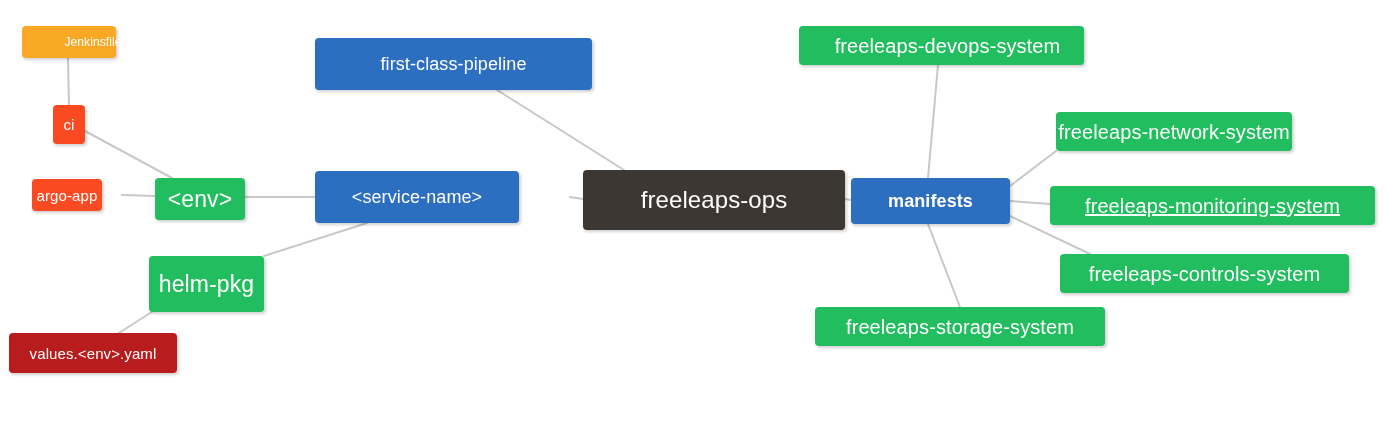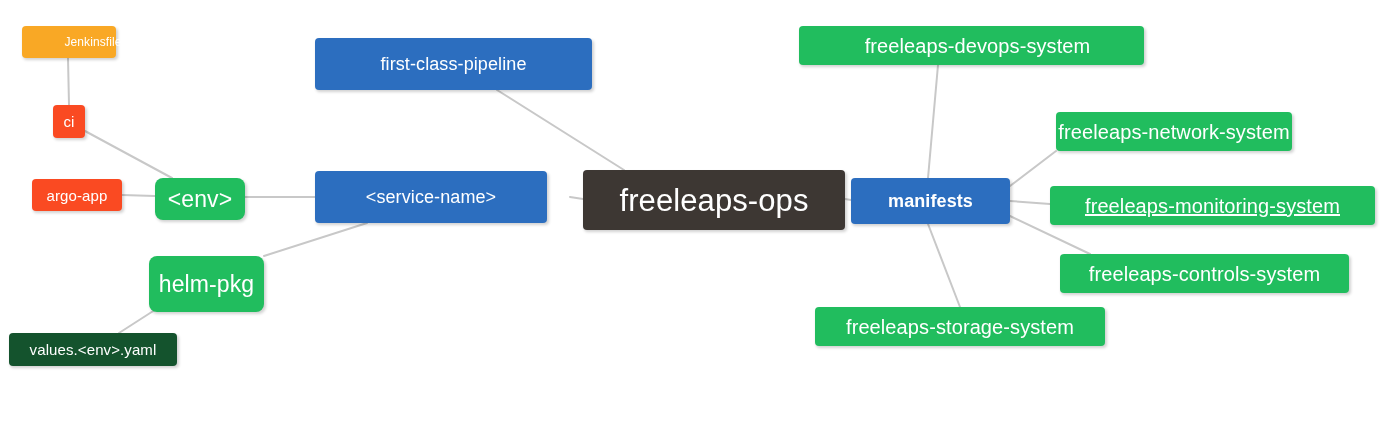--- a/index.html
+++ b/index.html
@@ -38,23 +38,23 @@
     white-space: nowrap;
     box-shadow: 1.5px 2px 3px rgba(0,0,0,0.18);
     letter-spacing: 0.1px;
     user-select: none;
   }
   .node-label {
     display: block;
     line-height: 1;
   }
   
-  .tier-root   { font-size: 31px; align-items: center; }
+  .tier-root   { font-size: 24px; align-items: center; }
   .tier-major  { font-size: 18px; }
-  .tier-mid    { font-size: 23px; border-radius: 8px; }
+  .tier-mid    { font-size: 23px; }
   .tier-leaf   { font-size: 20px; }
   .tier-small  { font-size: 15px; }
   .tier-tiny   { font-size: 12px; padding-left: 48px; }
 </style>
 </head>
 <body>
 
 <div id="mindmap">
   <svg id="edge-layer" viewBox="0 0 1390 421" width="1390" height="421" xmlns="http://www.w3.org/2000/svg">
       <line x1="570" y1="197" x2="583" y2="199" stroke="#c8c8c8" stroke-width="2" stroke-linecap="round"></line>
@@ -69,48 +69,48 @@
       <line x1="938" y1="65" x2="928" y2="178" stroke="#c8c8c8" stroke-width="2" stroke-linecap="round"></line>
       <line x1="1056" y1="151" x2="1010" y2="186" stroke="#c8c8c8" stroke-width="2" stroke-linecap="round"></line>
       <line x1="1050" y1="204" x2="1010" y2="201" stroke="#c8c8c8" stroke-width="2" stroke-linecap="round"></line>
       <line x1="1090" y1="254" x2="1010" y2="216" stroke="#c8c8c8" stroke-width="2" stroke-linecap="round"></line>
       <line x1="960" y1="307" x2="928" y2="224" stroke="#c8c8c8" stroke-width="2" stroke-linecap="round"></line>
     </svg>
   <div id="node-layer">
       <div class="node tier-root" style="left: 583px; top: 170px; width: 262px; height: 60px; background: rgb(61, 55, 51); color: rgb(255, 255, 255);">
         <span class="node-label">freeleaps-ops</span>
       </div>
-      <div class="node tier-major" style="left: 315px; top: 171px; width: 232px; height: 52px; background: rgb(44, 110, 191); color: rgb(255, 255, 255);">
+      <div class="node tier-major" style="left: 315px; top: 171px; width: 204px; height: 52px; background: rgb(44, 110, 191); color: rgb(255, 255, 255);">
         <span class="node-label">&lt;service-name&gt;</span>
       </div>
       <div class="node tier-major" style="left: 315px; top: 38px; width: 277px; height: 52px; background: rgb(44, 110, 191); color: rgb(255, 255, 255);">
         <span class="node-label">first-class-pipeline</span>
       </div>
       <div class="node tier-major" style="left: 851px; top: 178px; width: 159px; height: 46px; background: rgb(44, 110, 191); color: rgb(255, 255, 255); font-weight: bold;">
         <span class="node-label">manifests</span>
       </div>
       <div class="node tier-mid" style="left: 155px; top: 178px; width: 90px; height: 42px; background: rgb(33, 189, 94); color: rgb(255, 255, 255);">
         <span class="node-label">&lt;env&gt;</span>
       </div>
       <div class="node tier-mid" style="left: 149px; top: 256px; width: 115px; height: 56px; background: rgb(33, 189, 94); color: rgb(255, 255, 255);">
         <span class="node-label">helm-pkg</span>
       </div>
-      <div class="node tier-small" style="left: 53px; top: 105px; width: 32px; height: 33px; background: rgb(250, 74, 34); color: rgb(255, 255, 255); justify-content: center;">
+      <div class="node tier-small" style="left: 53px; top: 105px; width: 32px; height: 39px; background: rgb(250, 74, 34); color: rgb(255, 255, 255); justify-content: center;">
         <span class="node-label">ci</span>
       </div>
       <div class="node tier-tiny" style="left: 22px; top: 26px; width: 94px; height: 32px; background: rgb(249, 168, 37); color: rgb(255, 255, 255);">
         <span class="node-label">Jenkinsfile</span>
       </div>
-      <div class="node tier-small" style="left: 32px; top: 179px; width: 90px; height: 32px; background: rgb(250, 74, 34); color: rgb(255, 255, 255); text-align: center;">
+      <div class="node tier-small" style="left: 32px; top: 179px; width: 70px; height: 32px; background: rgb(250, 74, 34); color: rgb(255, 255, 255); text-align: center;">
         <span class="node-label">argo-app</span>
       </div>
-      <div class="node tier-small" style="left: 9px; top: 333px; width: 168px; height: 33px; background: #14532d; color: rgb(255, 255, 255);">
+      <div class="node tier-small" style="left: 9px; top: 333px; width: 168px; height: 40px; background: #b91c1c; color: rgb(255, 255, 255);">
         <span class="node-label">values.&lt;env&gt;.yaml</span>
       </div>
-      <div class="node tier-leaf" style="left: 799px; top: 26px; width: 345px; height: 39px; background: rgb(33, 189, 94); color: rgb(255, 255, 255); padding-left: 12px;">
+      <div class="node tier-leaf" style="left: 799px; top: 26px; width: 285px; height: 39px; background: rgb(33, 189, 94); color: rgb(255, 255, 255); padding-left: 12px;">
         <span class="node-label">freeleaps-devops-system</span>
       </div>
       <div class="node tier-leaf" style="left: 1056px; top: 112px; width: 236px; height: 39px; background: rgb(33, 189, 94); color: rgb(255, 255, 255);">
         <span class="node-label">freeleaps-network-system</span>
       </div>
       <div class="node tier-leaf" style="left: 1050px; top: 186px; width: 325px; height: 39px; background: rgb(33, 189, 94); color: rgb(255, 255, 255); text-decoration: underline;">
         <span class="node-label">freeleaps-monitoring-system</span>
       </div>
       <div class="node tier-leaf" style="left: 1060px; top: 254px; width: 289px; height: 39px; background: rgb(33, 189, 94); color: rgb(255, 255, 255);">
         <span class="node-label">freeleaps-controls-system</span>

